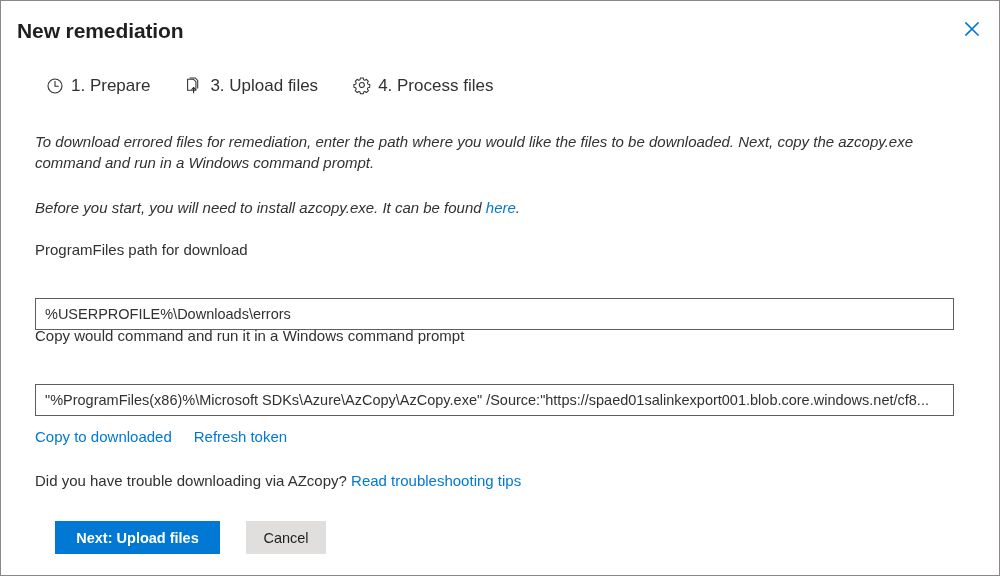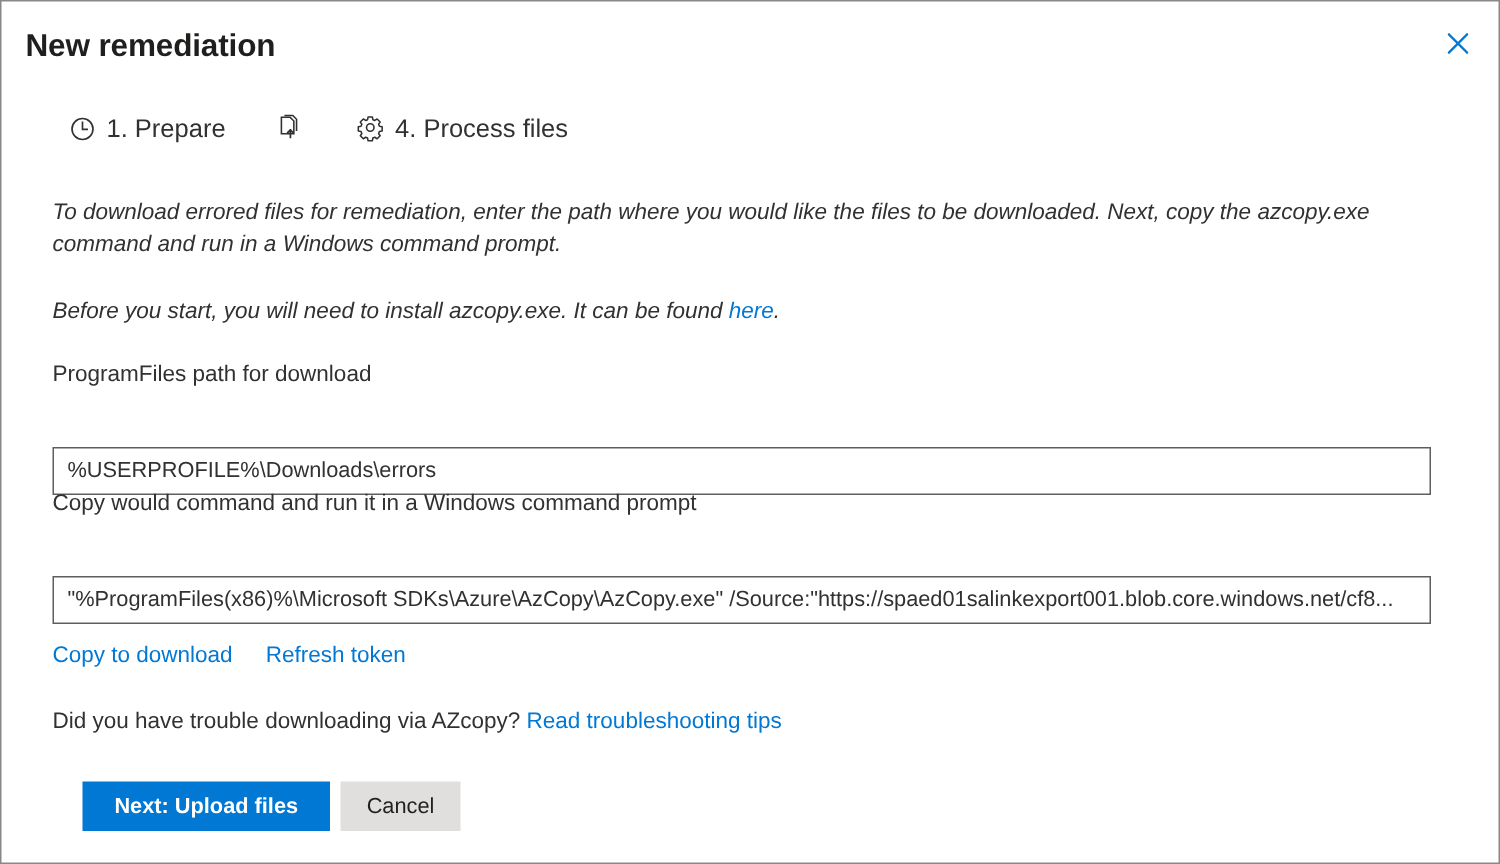--- a/index.html
+++ b/index.html
@@ -168,21 +168,21 @@
     line-height: 20px;
     color: #323130;
   }
 
   .actions {
     position: absolute;
     top: 390px;
     left: 20px;
     display: flex;
     align-items: center;
-    gap: 7px;
+    gap: 26px;
   }
   .btn {
     font-family: "Liberation Sans", sans-serif;
     font-size: 14.5px;
     height: 33px;
     border: 1px solid transparent;
     cursor: pointer;
     padding: 0 14px;
     min-width: 80px;
   }
@@ -228,20 +228,21 @@
 
 
     <button class="tab">
       <span class="tab-icon">
         <svg width="18" height="18" viewBox="0 0 18 18" aria-hidden="true">
           <path d="M2.6 2.2 L8.4 2.2 L10.9 4.7 L10.9 13.2 L2.6 13.2 Z" fill="none" stroke="#323130" stroke-width="1.05"></path>
           <path d="M4.6 1.0 L10.2 1.0 L12.7 3.5 L12.7 11.4" fill="none" stroke="#323130" stroke-width="1.05"></path>
           <path d="M8.6 15.6 L8.6 10.6 M6.9 12.3 L8.6 10.6 L10.3 12.3" fill="none" stroke="#323130" stroke-width="1.15" stroke-linecap="square"></path>
         </svg>
       </span>
+      <span class="tab-label">3. Upload files</span>
     </button>
 
     <button class="tab">
       <span class="tab-icon">
         <svg width="18" height="18" viewBox="0 0 18 18" aria-hidden="true">
           <g fill="none" stroke="#323130" stroke-width="1.05" stroke-linejoin="round">
             <path d="M7.55 1.9 h2.9 l0.35 1.85 1.35 0.56 1.55 -1.05 2.05 2.05 -1.05 1.55 0.56 1.35 1.85 0.35 v2.9 l-1.85 0.35 -0.56 1.35 1.05 1.55 -2.05 2.05 -1.55 -1.05 -1.35 0.56 -0.35 1.85 h-2.9 l-0.35 -1.85 -1.35 -0.56 -1.55 1.05 -2.05 -2.05 1.05 -1.55 -0.56 -1.35 -1.85 -0.35 v-2.9 l1.85 -0.35 0.56 -1.35 -1.05 -1.55 2.05 -2.05 1.55 1.05 1.35 -0.56 z" transform="translate(-0.0,-0.9) scale(0.98)"></path>
             <circle cx="8.85" cy="8.0" r="2.5"></circle>
           </g>
         </svg>
@@ -257,21 +258,21 @@
 
     <p class="para p2"><span>Before you start, you will need to install azcopy.exe. It can be found </span><a class="link" href="#">here</a><span>.</span></p>
 
     <div class="field-label label-dest">ProgramFiles path for download</div>
     <input class="textbox box-dest" type="text" value="%USERPROFILE%\Downloads\errors" style="">
 
     <div class="field-label label-cmd">Copy would command and run it in a Windows command prompt</div>
     <input class="textbox box-cmd" type="text" readonly="" value="&quot;%ProgramFiles(x86)%\Microsoft SDKs\Azure\AzCopy\AzCopy.exe&quot; /Source:&quot;https://spaed01salinkexport001.blob.core.windows.net/cf8..." style="">
 
     <div class="link-row">
-      <a class="link" href="#">Copy to download</a>
+      <a class="link" href="#">Copy to downloaded</a>
       <a class="link" href="#">Refresh token</a>
     </div>
 
     <div class="trouble"><span>Did you have trouble downloading via AZcopy? </span><a class="link" href="#">Read troubleshooting tips</a></div>
 
     <div class="actions">
       <button class="btn btn-primary">Next: Upload files</button>
       <button class="btn btn-secondary">Cancel</button>
     </div>
 

